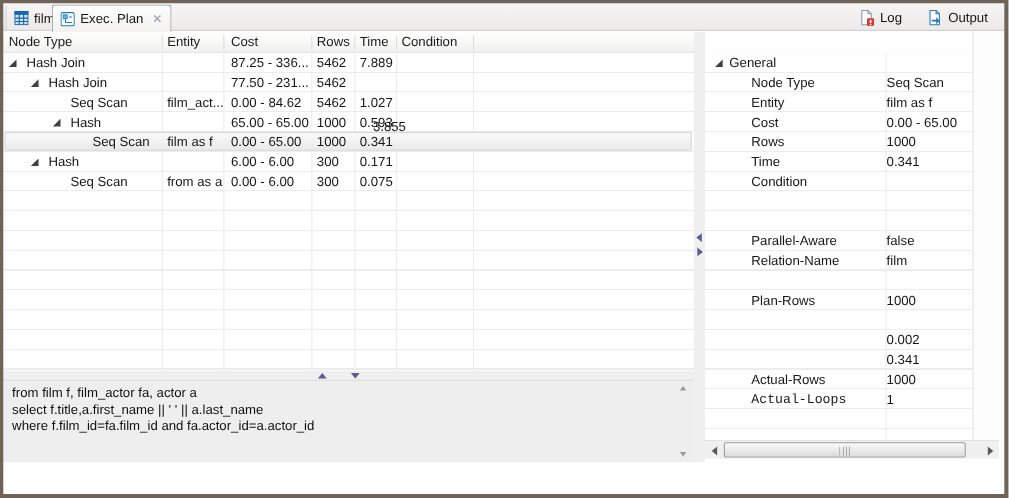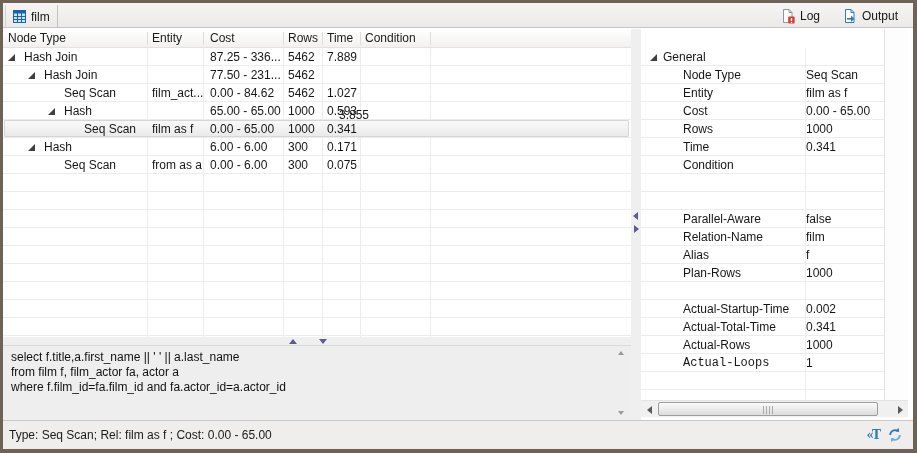--- a/index.html
+++ b/index.html
@@ -89,20 +89,33 @@
             <rect x="0.5" y="0.5" width="12" height="12" fill="#cfe3f5" stroke="#1565b0"></rect>
             <rect x="0" y="0" width="13" height="3.5" fill="#1565b0"></rect>
             <line x1="4.5" y1="0" x2="4.5" y2="13" stroke="#1565b0"></line>
             <line x1="8.5" y1="0" x2="8.5" y2="13" stroke="#1565b0"></line>
             <line x1="0.5" y1="6.5" x2="12.5" y2="6.5" stroke="#1565b0"></line>
             <line x1="0.5" y1="9.5" x2="12.5" y2="9.5" stroke="#1565b0"></line>
           </svg>
       </span>
       <span>film</span>
     </div>
+    <div class="tab tab-active">
+      <span style="display:flex;">
+        <svg width="13" height="13">
+            <rect x="0.5" y="0.5" width="12" height="12" rx="1.5" fill="#fff" stroke="#1a7ac0"></rect>
+            <rect x="2.5" y="2.5" width="3.5" height="3.5" fill="#79b0dd" stroke="#1a7ac0" stroke-width="0.8"></rect>
+            <line x1="7.5" y1="4.5" x2="10.5" y2="4.5" stroke="#1a7ac0"></line>
+            <line x1="4.5" y1="6.5" x2="4.5" y2="9.5" stroke="#1a7ac0"></line>
+            <line x1="4.5" y1="9.5" x2="10.5" y2="9.5" stroke="#1a7ac0"></line>
+          </svg>
+      </span>
+      <span>Exec. Plan</span>
+      <span class="tab-close">✕</span>
+    </div>
 
     <div class="topbtn btn-log">
       <span style="display:flex;">
         <svg width="14" height="16">
             <path d="M2.5 1.5 h5.5 l3 3 v10 h-8.5 z" fill="#fff" stroke="#8a97a5"></path>
             <path d="M8 1.5 v3 h3" fill="none" stroke="#8a97a5"></path>
             <rect x="7.2" y="8.6" width="6.4" height="7" rx="1" fill="#d6382c"></rect>
             <rect x="9.7" y="10" width="1.5" height="3.1" fill="#fff"></rect>
             <rect x="9.7" y="13.9" width="1.5" height="1.2" fill="#fff"></rect>
           </svg>
@@ -211,22 +224,22 @@
     <span class="ar ar-left" style="left:2px;top:183px"></span>
     <span class="ar ar-right" style="left:3px;top:196px"></span>
   </div>
   <div class="hsash">
     <span class="ar ar-up" style="left:286px;top:2px"></span>
     <span class="ar ar-down" style="left:316px;top:2px"></span>
   </div>
 
   <div class="sqlpanel">
     <div class="sqltext" id="sql-text">
+        <div>from film f, film_actor fa, actor a</div>
         <div>select f.title,a.first_name || ' ' || a.last_name</div>
-        <div>from film f, film_actor fa, actor a</div>
         <div>where f.film_id=fa.film_id and fa.actor_id=a.actor_id</div>
       </div>
     <span class="ar ar-up-g" style="right:7px;top:5px"></span>
     <span class="ar ar-down-g" style="right:7px;bottom:5px"></span>
   </div>
 
   <div class="grid-header rheader" style="position:absolute;">
     <span class="hlabel" style="left:7px">Name</span>
     <span class="hlabel" style="left:171px">Value</span>
     <span class="hsep" style="left:164px"></span>
@@ -265,34 +278,28 @@
           <span class="cell" style="left: 165px;"></span>
         </div>
         <div class="prow" style="top: 162px;">
           <span class="cell" style="left: 42px;">Parallel-Aware</span>
           <span class="cell" style="left: 165px;">false</span>
         </div>
         <div class="prow" style="top: 180px;">
           <span class="cell" style="left: 42px;">Relation-Name</span>
           <span class="cell" style="left: 165px;">film</span>
         </div>
-        <div class="prow" style="top: 198px;">
-          <span class="cell" style="left: 42px;">Alias</span>
-          <span class="cell" style="left: 165px;">f</span>
-        </div>
         <div class="prow" style="top: 216px;">
           <span class="cell" style="left: 42px;">Plan-Rows</span>
           <span class="cell" style="left: 165px;">1000</span>
         </div>
         <div class="prow" style="top: 252px;">
-          <span class="cell" style="left: 42px;">Actual-Startup-Time</span>
           <span class="cell" style="left: 165px;">0.002</span>
         </div>
         <div class="prow" style="top: 270px;">
-          <span class="cell" style="left: 42px;">Actual-Total-Time</span>
           <span class="cell" style="left: 165px;">0.341</span>
         </div>
         <div class="prow" style="top: 288px;">
           <span class="cell" style="left: 42px;">Actual-Rows</span>
           <span class="cell" style="left: 165px;">1000</span>
         </div>
         <div class="prow" style="top: 306px;">
           <span class="cell" style="left: 42px; font-family: Liberation Mono, monospace;">Actual-Loops</span>
           <span class="cell" style="left: 165px;">1</span>
         </div>
@@ -304,27 +311,15 @@
         </span>
       <span class="sb-thumb">
           <span class="sb-grip"></span>
         </span>
       <span class="sb-btn" style="right:1px">
           <span class="sb-ar-r"></span>
         </span>
     </div>
   </div>
 
-  <div class="statusbar">
-    <span class="statustext">Type: Seq Scan; Rel: film as f ; Cost: 0.00 - 65.00</span>
-    <span class="txticon">«T</span>
-    <span class="refresh">
-      <svg width="16" height="16" viewBox="0 0 16 16">
-          <path d="M3.2 8a4.8 4.8 0 0 1 7.4-4" fill="none" stroke="#2b7bb9" stroke-width="1.8"></path>
-          <path d="M11.6 0.8 l0.6 4.2 -4.1-0.8 z" fill="#2b7bb9"></path>
-          <path d="M12.8 8a4.8 4.8 0 0 1-7.4 4" fill="none" stroke="#72a9d3" stroke-width="1.8"></path>
-          <path d="M4.4 15.2 l-0.6-4.2 4.1 0.8 z" fill="#72a9d3"></path>
-        </svg>
-    </span>
-  </div>
 
   <div class="win-border"></div>
 </div>
 
 </body></html>

